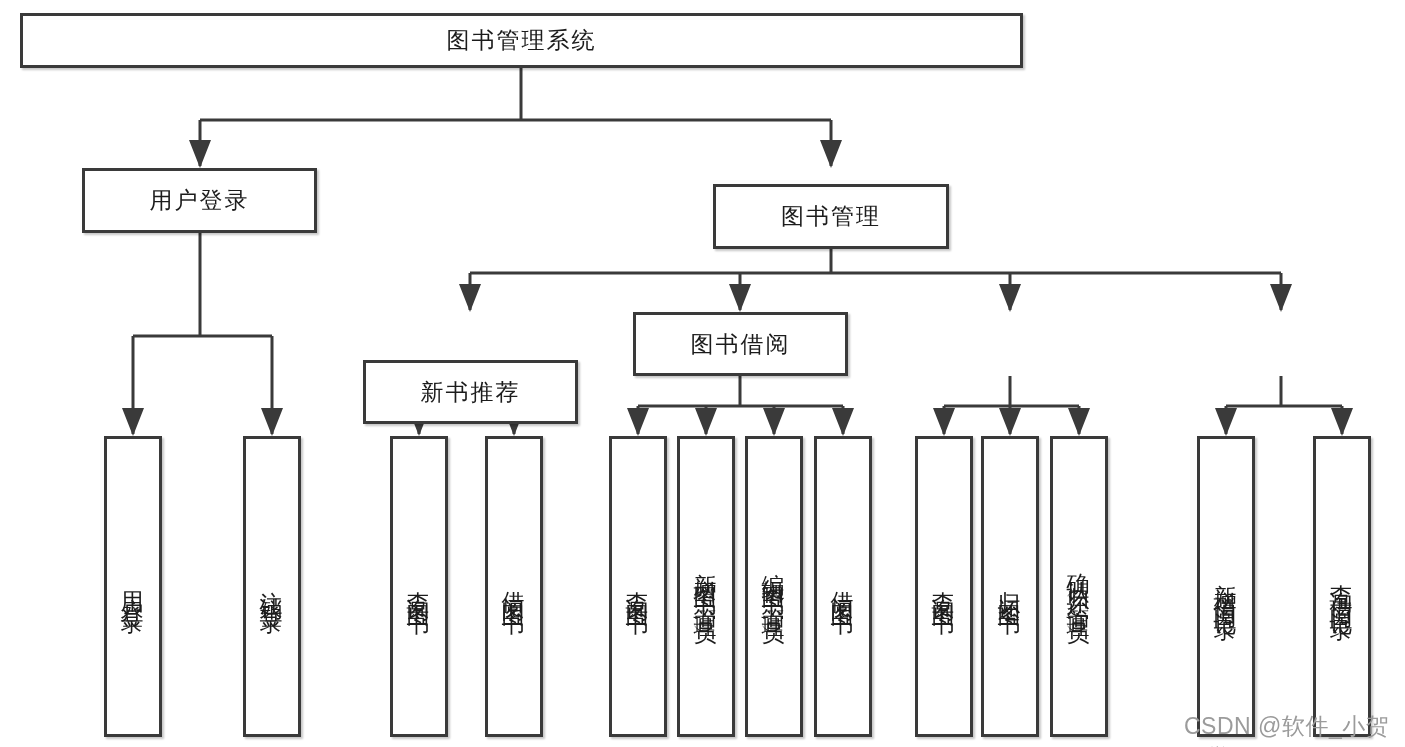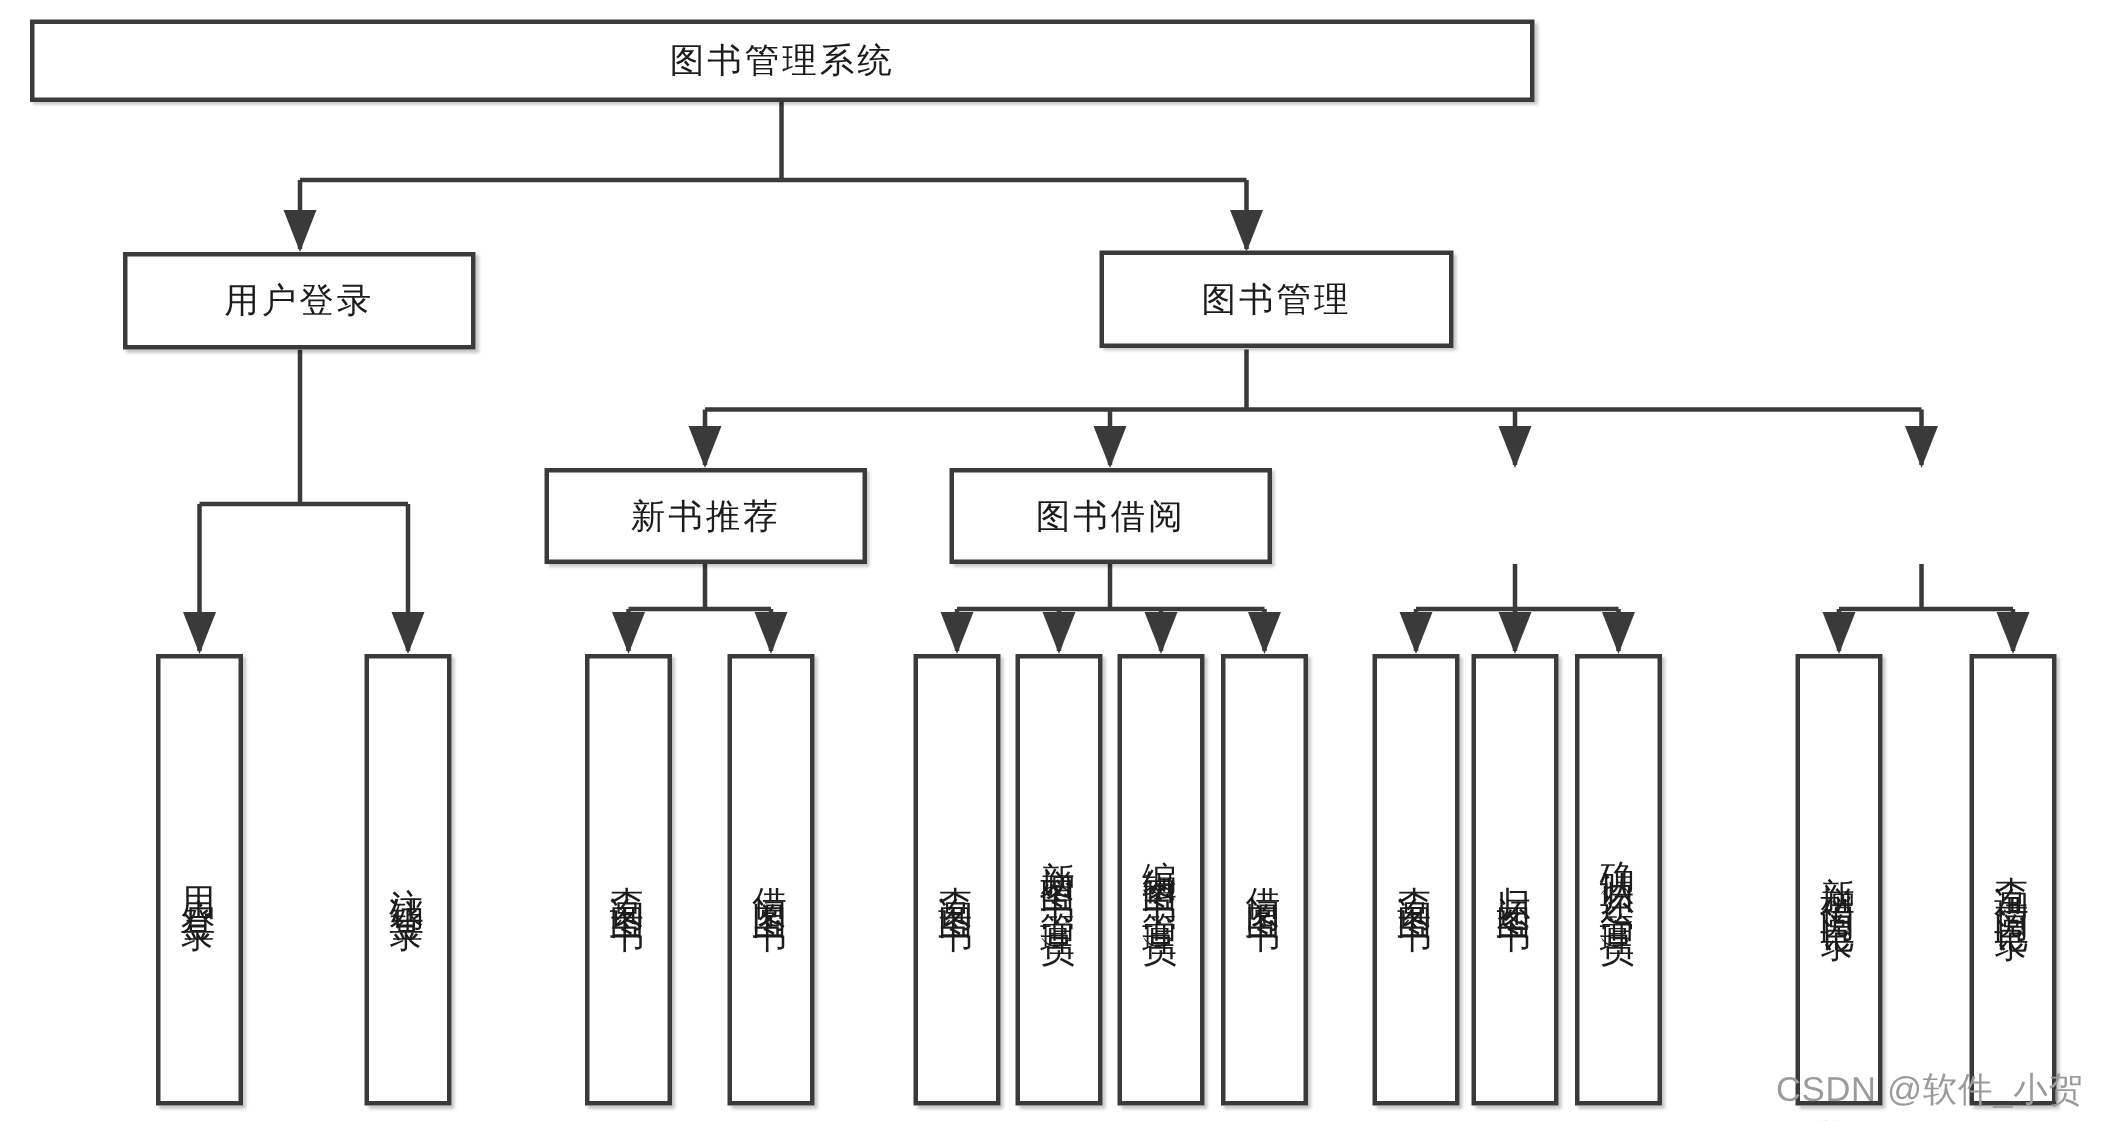--- a/index.html
+++ b/index.html
@@ -30,23 +30,23 @@
   .watermark {
     position:absolute;
     left:1184px; top:711px;
     font-size:23px; letter-spacing:0.5px;
     color:#9b9b9b;
     z-index:6;
   }
   
   .n-root  { left:20px;  top:13px;  width:1003px; height:55px; }
   .n-l1a   { left:82px;  top:168px; width:235px;  height:65px; }
-  .n-l1b   { left:713px; top:167px; width:236px;  height:65px;margin-left:20px; }
+  .n-l1b   { left:713px; top:184px; width:236px;  height:65px; }
   .n-l2    { top:312px;  width:215px; height:64px; }
-  .n-l2a   { left:363px; }  .n-l2b { left:633px;font-family:Liberation Mono, monospace; }
+  .n-l2a   { left:363px;margin-top:48px; }  .n-l2b { left:633px;font-family:Liberation Mono, monospace; }
   .n-l2c   { left:903px; }  .n-l2d { left:1173px; }
   .leaf    { top:436px; width:58px; height:301px; }
   .lf1  { left:104px; }  .lf2  { left:243px; }
   .lf3  { left:390px; }  .lf4  { left:485px; }
   .lf5  { left:609px; }  .lf6  { left:677px; }
   .lf7  { left:745px; }  .lf8  { left:814px; }
   .lf9  { left:915px; }  .lf10 { left:981px; }
   .lf11 { left:1050px; } .lf12 { left:1197px; }
   .lf13 { left:1313px; }
 </style>

